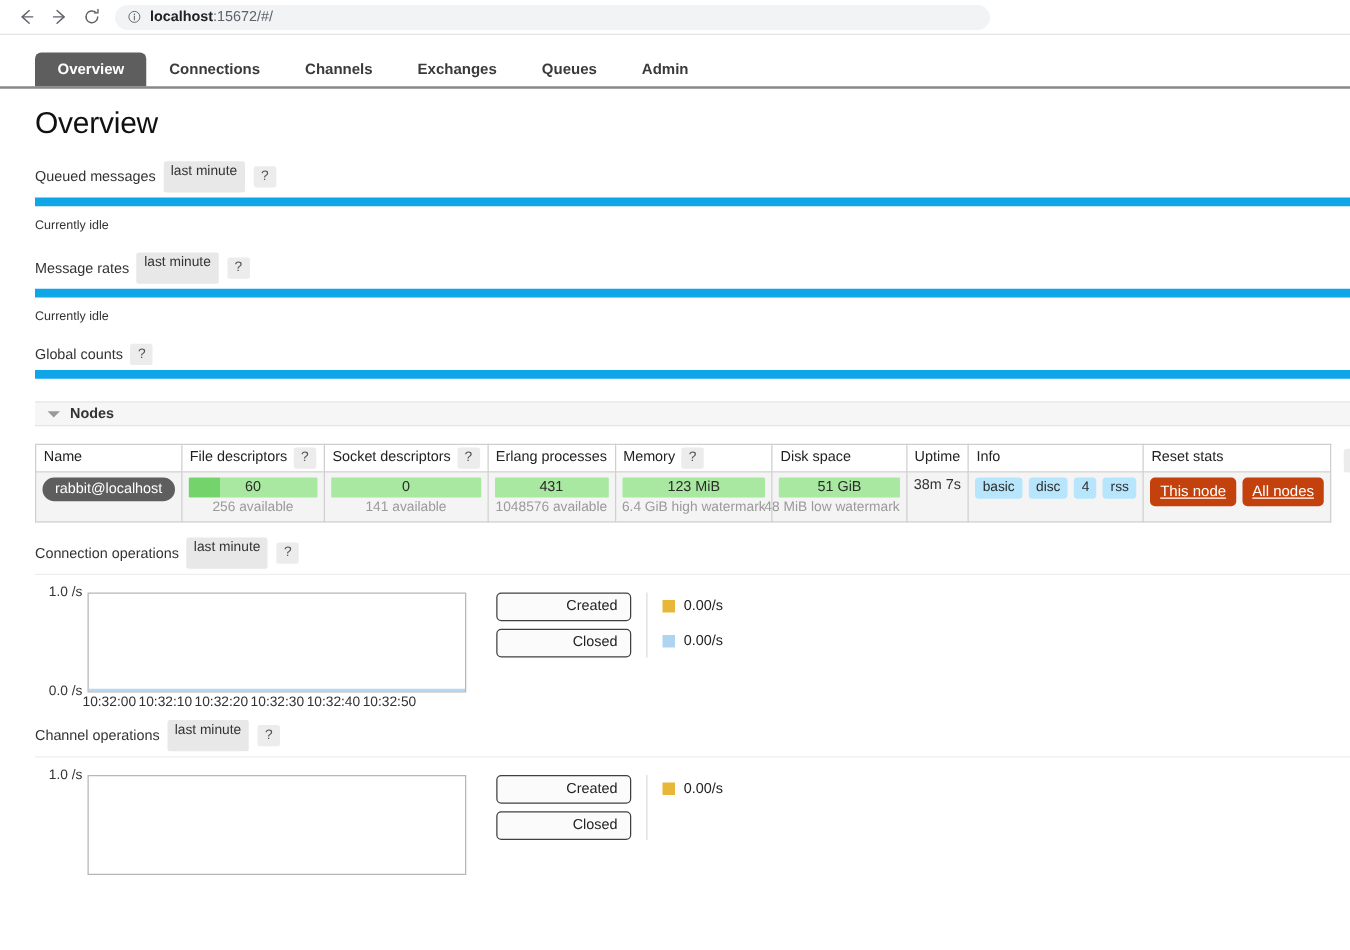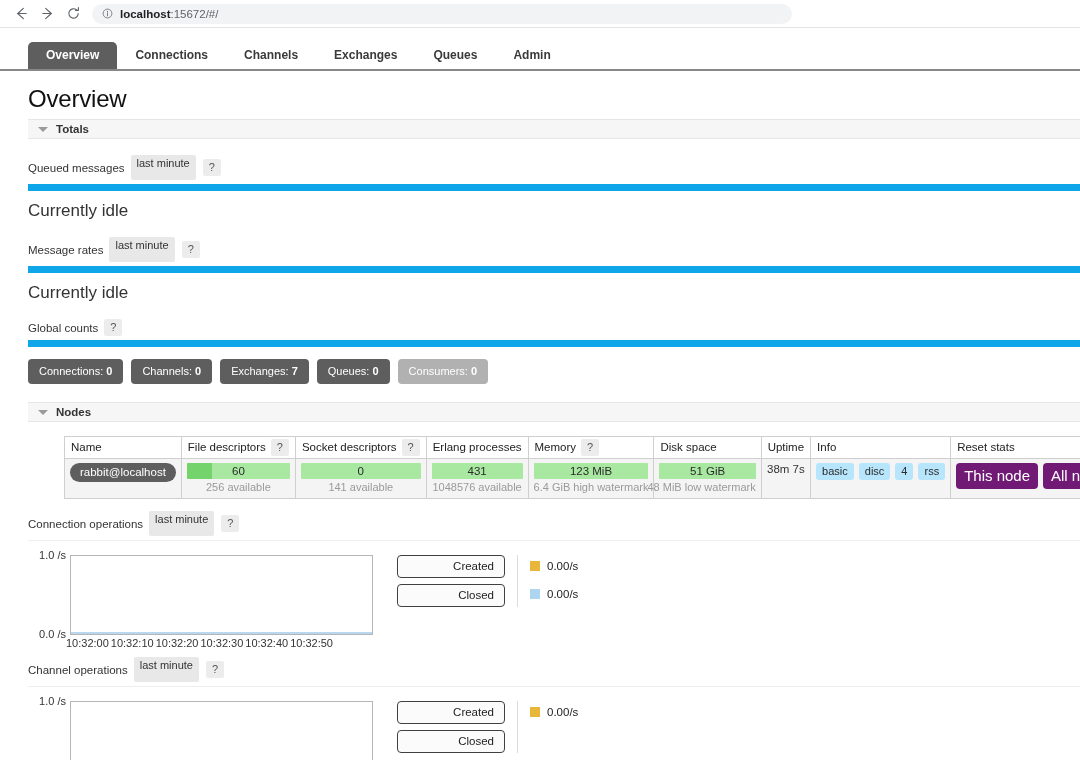--- a/index.html
+++ b/index.html
@@ -160,21 +160,21 @@
   .pill-help {
     background: #ececec;
     color: #555;
     font-size: 11px;
     padding: 2px 6px 3px 6px;
     border-radius: 2px;
     margin-left: 7px;
     cursor: pointer;
   }
   .idle {
-    font-size: 17px;
+    font-size: 10px;
     color: #333;
     margin-top: 10px;
   }
 
   
   .count-row {
     display: flex;
     gap: 8px;
     margin-top: 12px;
   }
@@ -184,21 +184,21 @@
     font-size: 11px;
     padding: 6px 11px 7px 11px;
     border-radius: 4px;
     cursor: pointer;
     white-space: nowrap;
   }
   .count-btn b { font-weight: 700; }
   .count-btn.disabled { background: #b1b1b1; cursor: default; }
 
   
-  .nodes-wrap { margin-top: 14px; display: flex; align-items: center; margin-left: 36px; }
+  .nodes-wrap { margin-top: 14px; display: flex; align-items: center; }
   table.nodes {
     border-collapse: collapse;
     font-size: 11.5px;
     table-layout: fixed;
   }
   table.nodes th {
     text-align: left;
     font-weight: 400;
     color: #222;
     background: #ffffff;
@@ -256,27 +256,28 @@
   .badge-info {
     background: #b7e5fb;
     color: #2b2b2b;
     font-size: 11px;
     border-radius: 3px;
     padding: 2px 6px 3px 6px;
     cursor: pointer;
   }
   .reset-btns { display: flex; gap: 5px; }
   .btn-dark {
-    background: #701a75;
+    background: #c2410c;
     color: #fff;
-    font-size: 15px;
+    font-size: 12px;
     border-radius: 4px;
     padding: 4px 8px 5px 8px;
     cursor: pointer;
     white-space: nowrap;
+    text-decoration: underline;
   }
   .plusminus {
     margin-left: 10px;
     margin-top: 4px;
     background: #ececec;
     color: #333;
     font-size: 11.5px;
     padding: 3px 7px 4px 7px;
     border-radius: 2px;
     cursor: pointer;
@@ -393,66 +394,40 @@
     <div class="tab">Connections</div>
     <div class="tab">Channels</div>
     <div class="tab">Exchanges</div>
     <div class="tab">Queues</div>
     <div class="tab">Admin</div>
   </div>
 
   <div class="content">
     <h1 class="page-title">Overview</h1>
 
-    <div class="section-head">
-      <span class="caret"></span>
-      <span>Totals</span>
-    </div>
 
     <div class="labelrow">
       <span class="lbl">Queued messages</span>
       <span class="pill-period">last minute</span>
       <span class="pill-help">?</span>
     </div>
     <div class="idle">Currently idle</div>
 
     <div class="labelrow">
       <span class="lbl">Message rates</span>
       <span class="pill-period">last minute</span>
       <span class="pill-help">?</span>
     </div>
     <div class="idle">Currently idle</div>
 
     <div class="labelrow">
       <span class="lbl">Global counts</span>
       <span class="pill-help" style="margin-left:0">?</span>
     </div>
 
-    <div class="count-row">
-      <div class="count-btn">
-        <span>Connections:</span>
-        <b>0</b>
-      </div>
-      <div class="count-btn">
-        <span>Channels:</span>
-        <b>0</b>
-      </div>
-      <div class="count-btn">
-        <span>Exchanges:</span>
-        <b>7</b>
-      </div>
-      <div class="count-btn">
-        <span>Queues:</span>
-        <b>0</b>
-      </div>
-      <div class="count-btn disabled">
-        <span>Consumers:</span>
-        <b>0</b>
-      </div>
-    </div>
 
     <div class="section-head" style="margin-top:18px">
       <span class="caret"></span>
       <span>Nodes</span>
     </div>
 
     <div class="nodes-wrap">
       <table class="nodes">
         <colgroup>
           <col style="width:115px">

